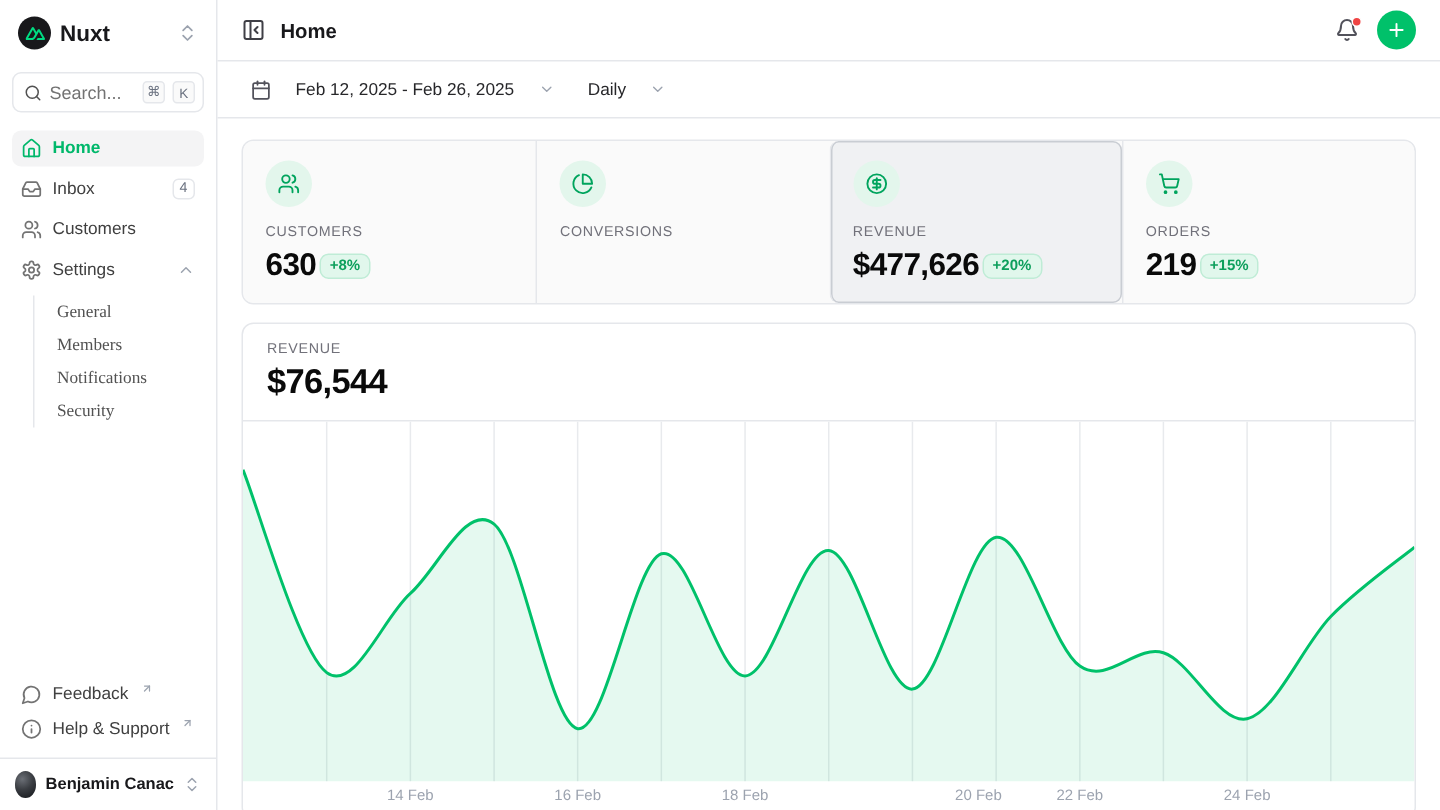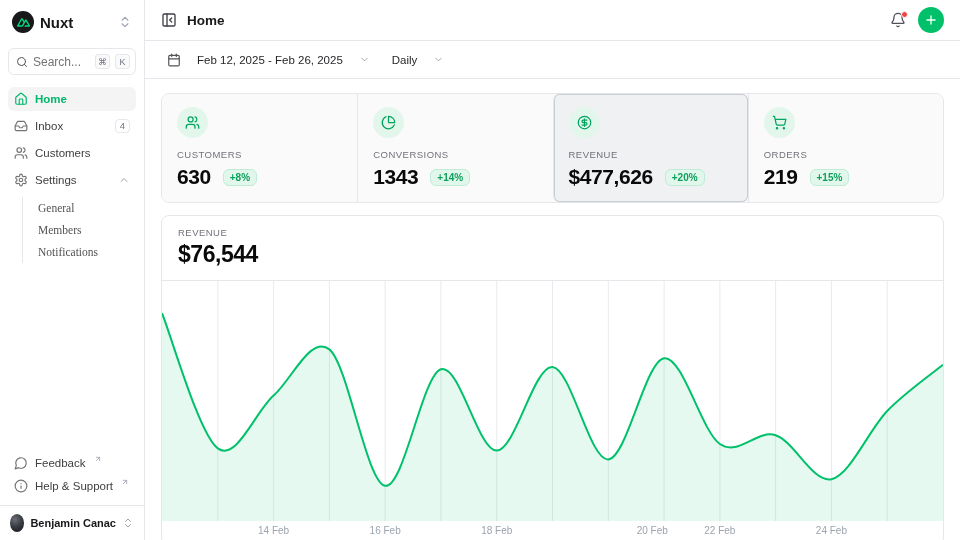--- a/index.html
+++ b/index.html
@@ -64,21 +64,21 @@
 
   
   .stats { display:grid; grid-template-columns:1fr 1fr 1fr 1fr; border:1px solid #e5e7eb;
     border-radius:8px; overflow:hidden; background:#fafafa; }
   .stat { padding:13px 15px; border-left:1px solid #e5e7eb; cursor:pointer; background:#fafafa; }
   .stat:first-child { border-left:none; }
   .stat.selected { background:#f0f1f3; box-shadow:inset 0 0 0 1px #c9cdd3; border-radius:6px; }
   .stat-ic { width:31px; height:31px; border-radius:50%; background:#e3f6ec;
     display:flex; align-items:center; justify-content:center; color:#00a45d; }
   .stat-label { margin-top:11px; font-size:9.5px; letter-spacing:.05em; color:#71717a; font-weight:500; }
-  .stat-value-row { margin-top:5px; display:flex; align-items:center; gap:12px; }
+  .stat-value-row { margin-top:5px; display:flex; align-items:center; gap:2px; }
   .stat-value { font-size:21px; font-weight:700; color:#0a0a0a; letter-spacing:-.02em; }
   .delta-badge { font-size:10px; font-weight:600; color:#0d9f5c; background:#e1f7ec;
     border:1px solid #bfecd6; border-radius:6px; padding:2px 6px; }
 
   
   .chart-card { margin-top:12px; border:1px solid #e5e7eb; border-radius:8px; background:#fff;
     overflow:hidden; }
   .chart-head { padding:11px 16px 12px; border-bottom:1px solid #e5e7eb; }
   .chart-label { font-size:9.5px; letter-spacing:.05em; color:#71717a; font-weight:500; }
   .chart-total { margin-top:3px; font-size:23px; font-weight:700; color:#0a0a0a; letter-spacing:-.02em; }
@@ -168,20 +168,23 @@
         </div>
         <div class="subnav">
           <div class="nav-item">
               <span class="lbl">General</span>
             </div>
           <div class="nav-item">
               <span class="lbl">Members</span>
             </div>
           <div class="nav-item">
               <span class="lbl">Notifications</span>
+            </div>
+          <div class="nav-item">
+              <span class="lbl">Security</span>
             </div>
         </div>
       </nav>
     </div>
 
     <div class="sb-footer">
       <div class="nav-item">
         <span class="icon nic">
           <svg class="li" viewBox="0 0 24 24" fill="none" stroke="currentColor" stroke-width="2" stroke-linecap="round" stroke-linejoin="round">
               <path d="M7.9 20A9 9 0 1 0 4 16.1L2 22Z"></path>
@@ -299,24 +302,20 @@
           </div>
         </div>
         <div class="stat">
           <span class="stat-ic icon">
             <svg width="15" height="15" viewBox="0 0 24 24" fill="none" stroke="currentColor" stroke-width="2" stroke-linecap="round" stroke-linejoin="round">
                 <path d="M21.21 15.89A10 10 0 1 1 8 2.83"></path>
                 <path d="M22 12A10 10 0 0 0 12 2v10z"></path>
               </svg>
           </span>
           <div class="stat-label">CONVERSIONS</div>
-          <div class="stat-value-row">
-            <span class="stat-value">1343</span>
-            <span class="delta-badge">+14%</span>
-          </div>
         </div>
         <div class="stat selected">
           <span class="stat-ic icon">
             <svg width="15" height="15" viewBox="0 0 24 24" fill="none" stroke="currentColor" stroke-width="2" stroke-linecap="round" stroke-linejoin="round">
                 <circle cx="12" cy="12" r="10"></circle>
                 <path d="M16 8h-6a2 2 0 1 0 0 4h4a2 2 0 1 1 0 4H8"></path>
                 <path d="M12 18V6"></path>
               </svg>
           </span>
           <div class="stat-label">REVENUE</div>

